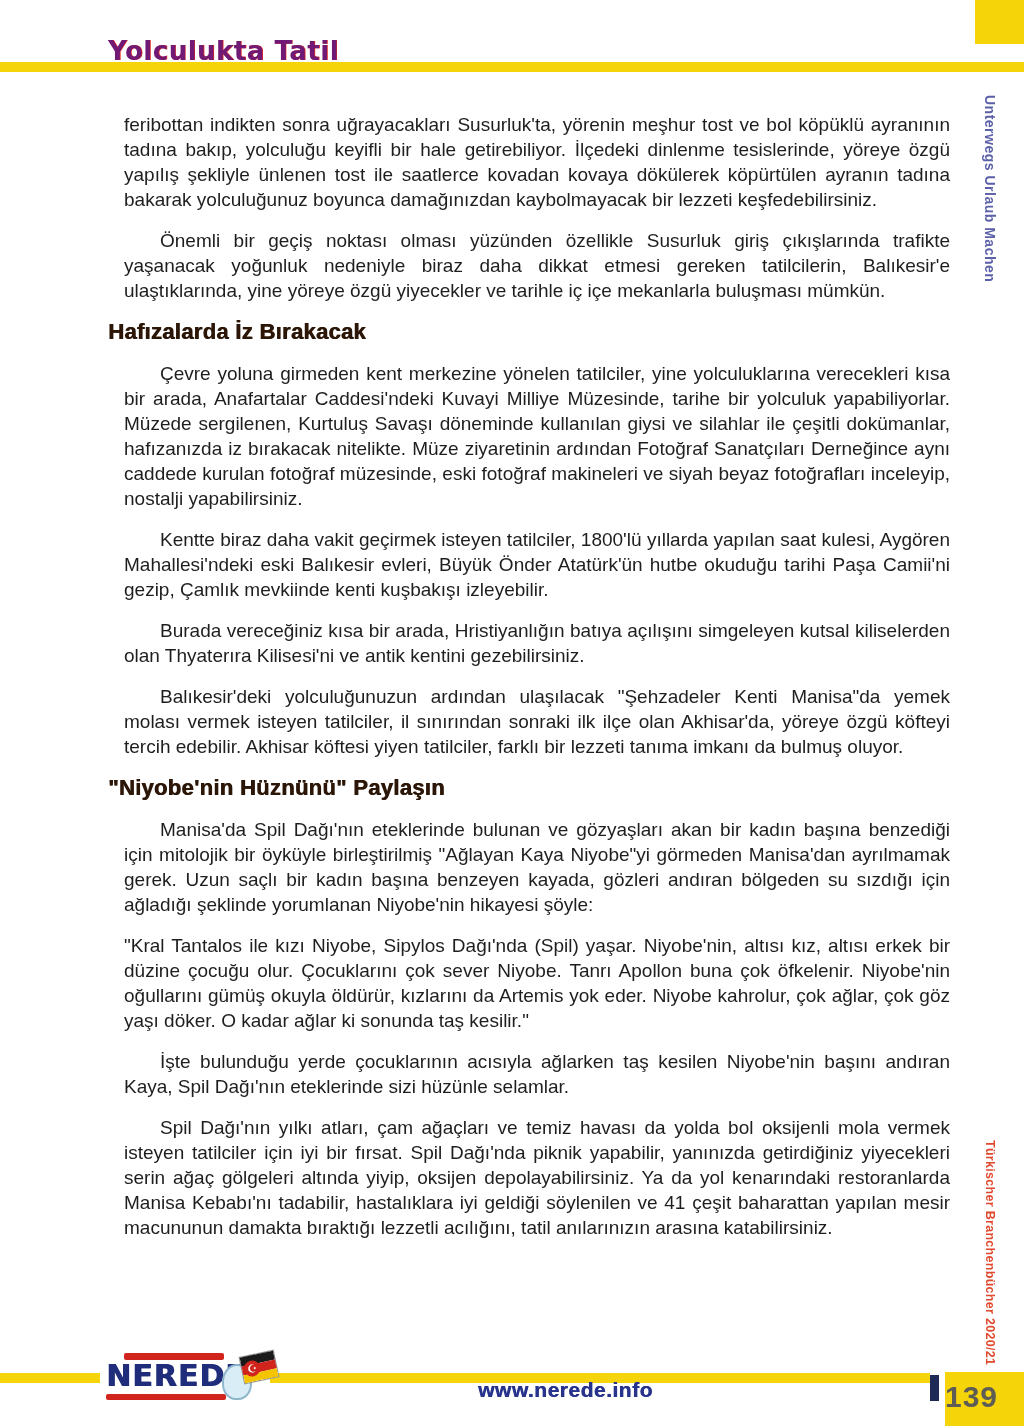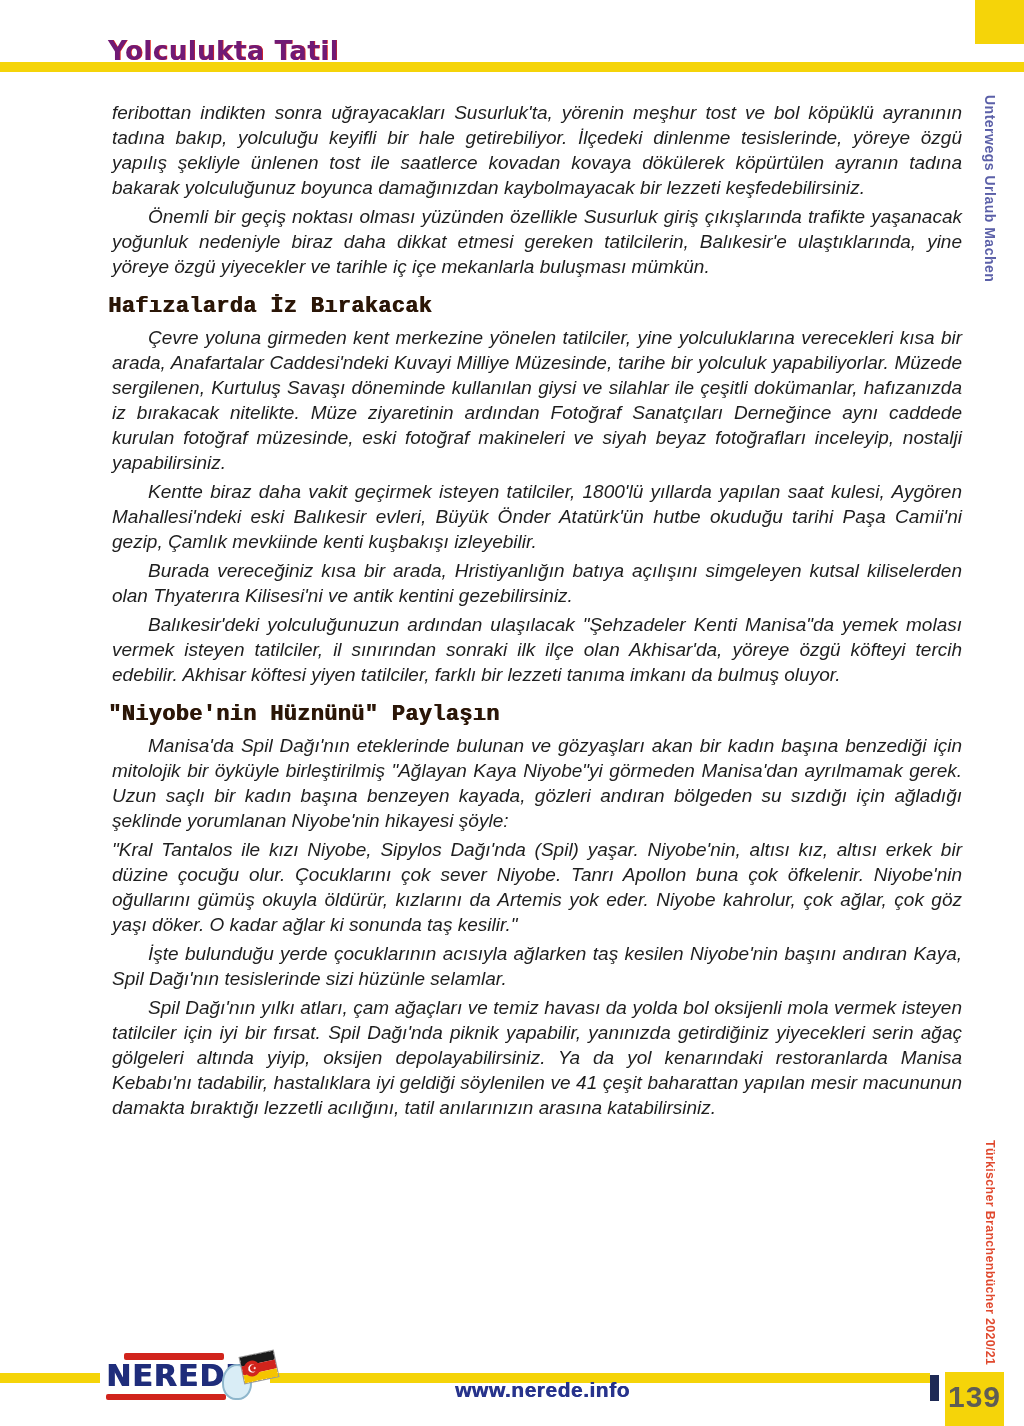--- a/index.html
+++ b/index.html
@@ -43,55 +43,54 @@
     left:983px;top:1140px;
     font-size:12.5px;color:#E0492E;
     letter-spacing:0.3px;
   }
   
   .content{
     position:absolute;left:108px;top:96px;width:858px;
     color:#1E1E1E;
   }
   .content p.body{
-    margin:4px;
+    margin:16px;
     font-size:19px;line-height:25px;
     text-align:justify;
     text-indent:36px;
-    font-style:italic;
   }
   .content p.noindent{text-indent:0;}
   .content h2.shead{
     margin:15px 0 6px 0;
-    font-family:Liberation Mono, monospace;
+    font-family:Liberation Sans, sans-serif;
     font-size:22px;font-weight:bold;color:#2B1607;
     letter-spacing:0.3px;
     text-shadow:0.7px 0 0 #2B1607;
   }
   
   .footer-rule{
     position:absolute;left:0;top:1373px;width:930px;height:10px;
     background:#F5D409;
   }
   .footer-notch{
     position:absolute;left:930px;top:1375px;width:9px;height:26px;
     background:#1E2A55;
   }
   .pagenum-block{
-    position:absolute;left:945px;top:1372px;width:59px;height:54px;
+    position:absolute;left:945px;top:1372px;width:79px;height:54px;
     background:#F5D409;
-    text-align:center;
+    text-align:left;
   }
   .pagenum-block .num{
     display:inline-block;margin-top:8px;
     font-size:30px;font-weight:bold;color:#5E5D55;
     letter-spacing:1px;
   }
   .website{
-    position:absolute;left:455px;top:1378px;
+    position:absolute;left:478px;top:1378px;
     font-size:21px;font-weight:bold;color:#27338C;
     letter-spacing:0.5px;
     text-shadow:0.5px 0 0 #27338C;
   }
   
   .logo-box{
     position:absolute;left:100px;top:1350px;width:170px;height:58px;
     background:#ffffff;
   }
   .logo-strip-top{
@@ -146,21 +145,21 @@
     <h2 class="shead">Hafızalarda İz Bırakacak</h2>
     <p class="body">Çevre yoluna girmeden kent merkezine yönelen tatilciler, yine yolculuklarına verecekleri kısa bir arada, Anafartalar Caddesi'ndeki Kuvayi Milliye Müzesinde, tarihe bir yolculuk yapabiliyorlar. Müzede sergilenen, Kurtuluş Savaşı döneminde kullanılan giysi ve silahlar ile çeşitli dokümanlar, hafızanızda iz bırakacak nitelikte. Müze ziyaretinin ardından Fotoğraf Sanatçıları Derneğince aynı caddede kurulan fotoğraf müzesinde, eski fotoğraf makineleri ve siyah beyaz fotoğrafları inceleyip, nostalji yapabilirsiniz.</p>
     <p class="body">Kentte biraz daha vakit geçirmek isteyen tatilciler, 1800'lü yıllarda yapılan saat kulesi, Aygören Mahallesi'ndeki eski Balıkesir evleri, Büyük Önder Atatürk'ün hutbe okuduğu tarihi Paşa Camii'ni gezip, Çamlık mevkiinde kenti kuşbakışı izleyebilir.</p>
 
     <p class="body">Burada vereceğiniz kısa bir arada, Hristiyanlığın batıya açılışını simgeleyen kutsal kiliselerden olan Thyaterıra Kilisesi'ni ve antik kentini gezebilirsiniz.</p>
     <p class="body">Balıkesir'deki yolculuğunuzun ardından ulaşılacak "Şehzadeler Kenti Manisa"da yemek molası vermek isteyen tatilciler, il sınırından sonraki ilk ilçe olan Akhisar'da, yöreye özgü köfteyi tercih edebilir. Akhisar köftesi yiyen tatilciler, farklı bir lezzeti tanıma imkanı da bulmuş oluyor.</p>
 
     <h2 class="shead">"Niyobe'nin Hüznünü" Paylaşın</h2>
     <p class="body">Manisa'da Spil Dağı'nın eteklerinde bulunan ve gözyaşları akan bir kadın başına benzediği için mitolojik bir öyküyle birleştirilmiş "Ağlayan Kaya Niyobe"yi görmeden Manisa'dan ayrılmamak gerek. Uzun saçlı bir kadın başına benzeyen kayada, gözleri andıran bölgeden su sızdığı için ağladığı şeklinde yorumlanan Niyobe'nin hikayesi şöyle:</p>
     <p class="body noindent">"Kral Tantalos ile kızı Niyobe, Sipylos Dağı'nda (Spil) yaşar. Niyobe'nin, altısı kız, altısı erkek bir düzine çocuğu olur. Çocuklarını çok sever Niyobe. Tanrı Apollon buna çok öfkelenir. Niyobe'nin oğullarını gümüş okuyla öldürür, kızlarını da Artemis yok eder. Niyobe kahrolur, çok ağlar, çok göz yaşı döker. O kadar ağlar ki sonunda taş kesilir."</p>
-    <p class="body">İşte bulunduğu yerde çocuklarının acısıyla ağlarken taş kesilen Niyobe'nin başını andıran Kaya, Spil Dağı'nın tesislerinde sizi hüzünle selamlar.</p>
+    <p class="body">İşte bulunduğu yerde çocuklarının acısıyla ağlarken taş kesilen Niyobe'nin başını andıran Kaya, Spil Dağı'nın eteklerinde sizi hüzünle selamlar.</p>
 
     <p class="body">Spil Dağı'nın yılkı atları, çam ağaçları ve temiz havası da yolda bol oksijenli mola vermek isteyen tatilciler için iyi bir fırsat. Spil Dağı'nda piknik yapabilir, yanınızda getirdiğiniz yiyecekleri serin ağaç gölgeleri altında yiyip, oksijen depolayabilirsiniz. Ya da yol kenarındaki restoranlarda Manisa Kebabı'nı tadabilir, hastalıklara iyi geldiği söylenilen ve 41 çeşit baharattan yapılan mesir macununun damakta bıraktığı lezzetli acılığını, tatil anılarınızın arasına katabilirsiniz.</p>
   </div>
 
   <div class="footer-rule"></div>
   <div class="footer-notch"></div>
 
   <div class="logo-box">
     <div class="logo-strip-top"></div>
     <div class="logo-word">NEREDE</div>

